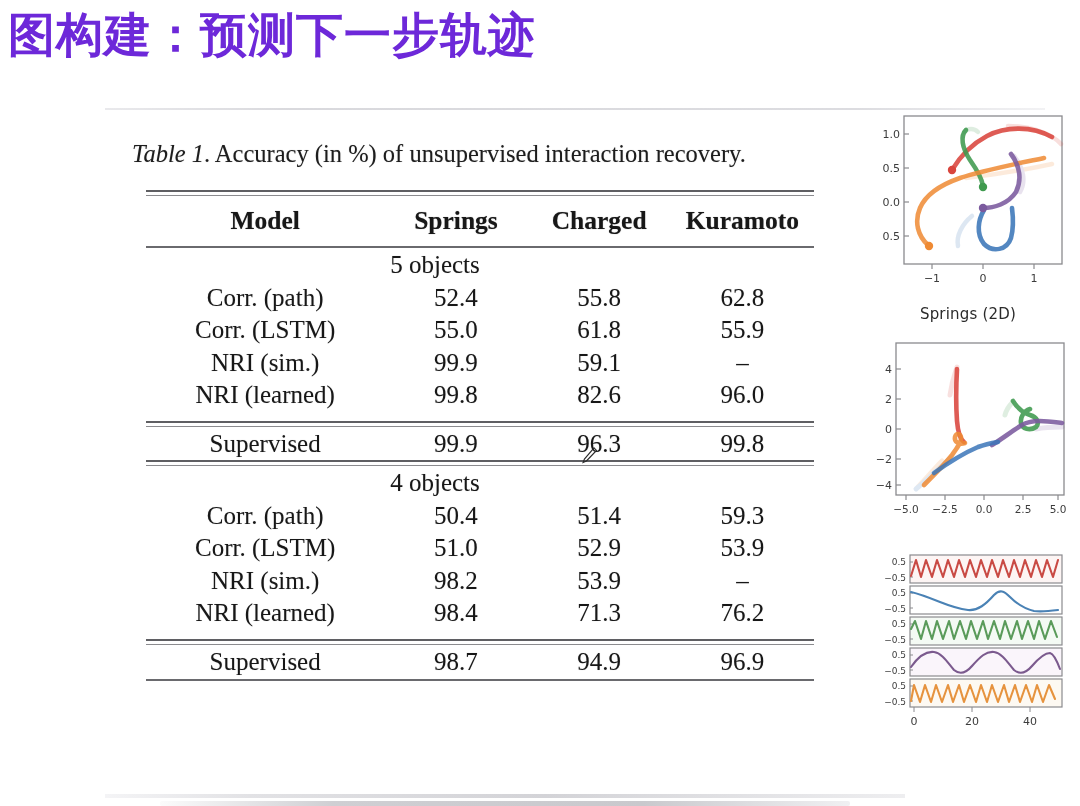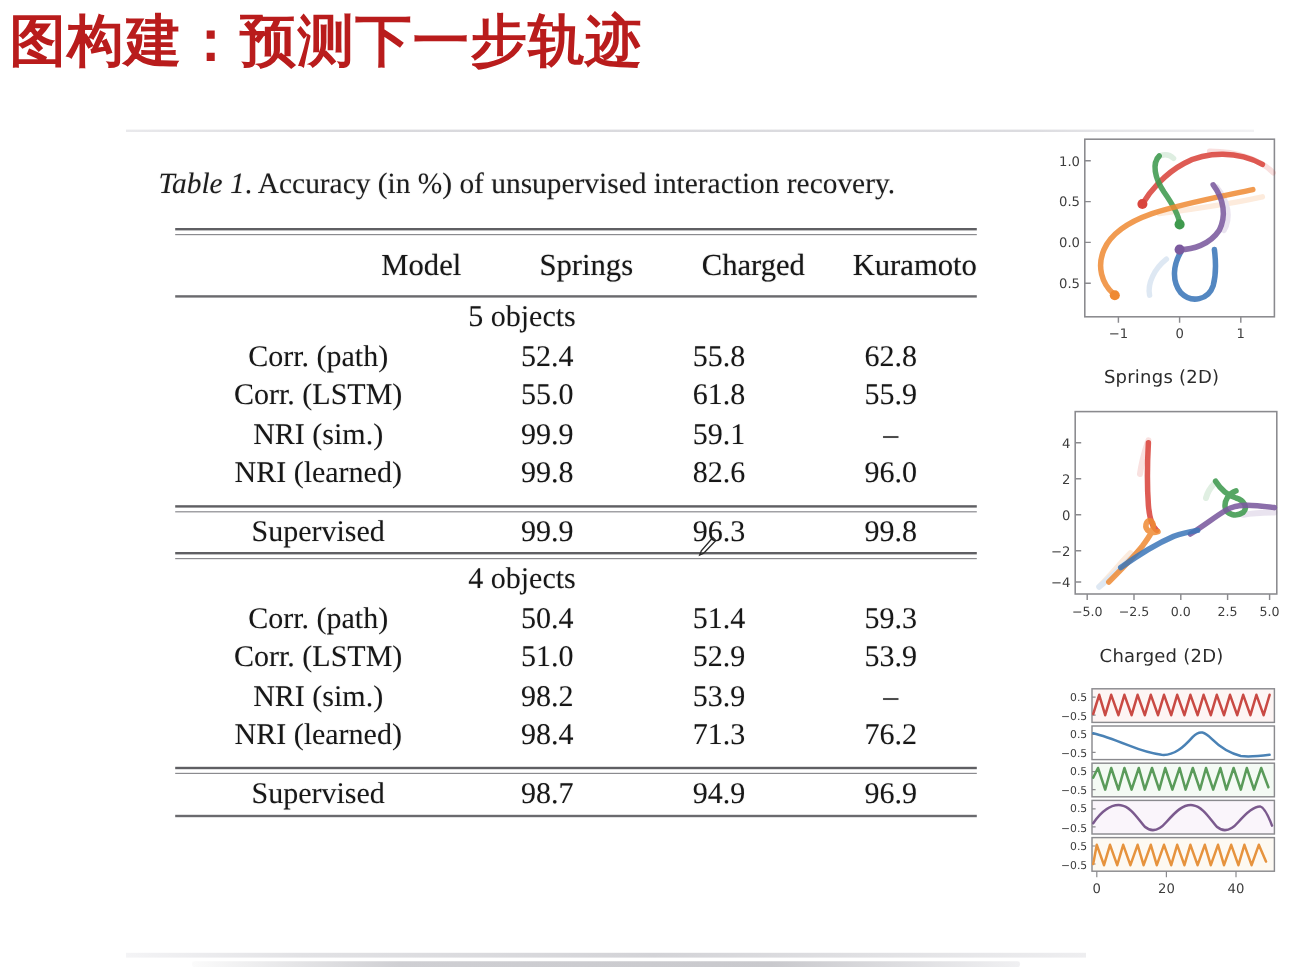--- a/index.html
+++ b/index.html
@@ -13,21 +13,21 @@
   }
 
   
   .slide-title{
     position:absolute;
     left:8px; top:10px;
     font-family:"DejaVu Sans", sans-serif;
     font-weight:bold;
     font-size:47px;
     letter-spacing:1px;
-    color:#b91c1c;
+    color:#6d28d9;
     white-space:nowrap;
     line-height:1.05;
   }
 
   
   .content-rule{
     position:absolute;
     left:105px; top:108px;
     width:940px; height:2px;
     background:linear-gradient(to right,#e9e9ec,#d9d9dd 20%,#dcdce0 80%,#f2f2f4);
@@ -60,25 +60,24 @@
     font-size:25px;
     font-weight:normal;
     text-align:center;
     line-height:1.30;
     text-shadow:0 0 1px rgba(0,0,0,.22);
   }
   col.c-model{width:238px;}
   col.c-val{width:143px;}
 
   tr.header-row th{
-    font-weight:normal;
+    font-weight:bold;
     font-size:25.5px;
     padding:7px 0 8px 0;
     text-shadow:0 0 1px rgba(0,0,0,.45);
-    text-align:right;
   }
   th.h-model{text-align:left;padding-left:8px;}
   td.m-label{text-align:left;padding-left:8px;}
   td.section{
     text-align:center;
     padding:6px 0 5px 0;
     font-size:25px;
   }
   td.section .sec-inner{
     display:block;
@@ -366,21 +365,20 @@
       </g>
 
       <g fill="none" stroke-linecap="round" stroke-linejoin="round" stroke-width="4.6">
         <path d="M101 32 C100 50 100 70 101 84 C102 96 104 102 108 105" stroke="#d9453d" opacity="0.88"></path>
         <path d="M157 64 C162 72 168 76 174 78 C181 80 184 86 180 90 C174 94 166 92 165 86 C164 80 168 74 174 72" stroke="#3f9a4e" opacity="0.88"></path>
         <path d="M68 148 C78 138 88 128 96 118 C102 110 106 104 105 100 C104 96 100 96 99 100 C98 105 103 108 109 106" stroke="#ef8a33" opacity="0.85"></path>
         <path d="M136 108 C146 102 156 94 166 88 C176 82 190 84 206 86" stroke="#7b5a9e" opacity="0.88"></path>
         <path d="M78 136 C92 126 108 116 122 110 C130 107 136 106 142 105" stroke="#3b76b8" opacity="0.85"></path>
       </g>
     </svg>
-    <div class="fig-caption">Charged (2D)</div>
   </div>
 
   <div class="figure" style="margin-top:12px;">
     <svg class="plot-svg" width="224" height="200" viewBox="0 0 224 200">
       <defs>
         <clipPath id="clipA">
             <rect x="54" y="6" width="152" height="28"></rect>
           </clipPath>
         <clipPath id="clipB">
             <rect x="54" y="37" width="152" height="28"></rect>

